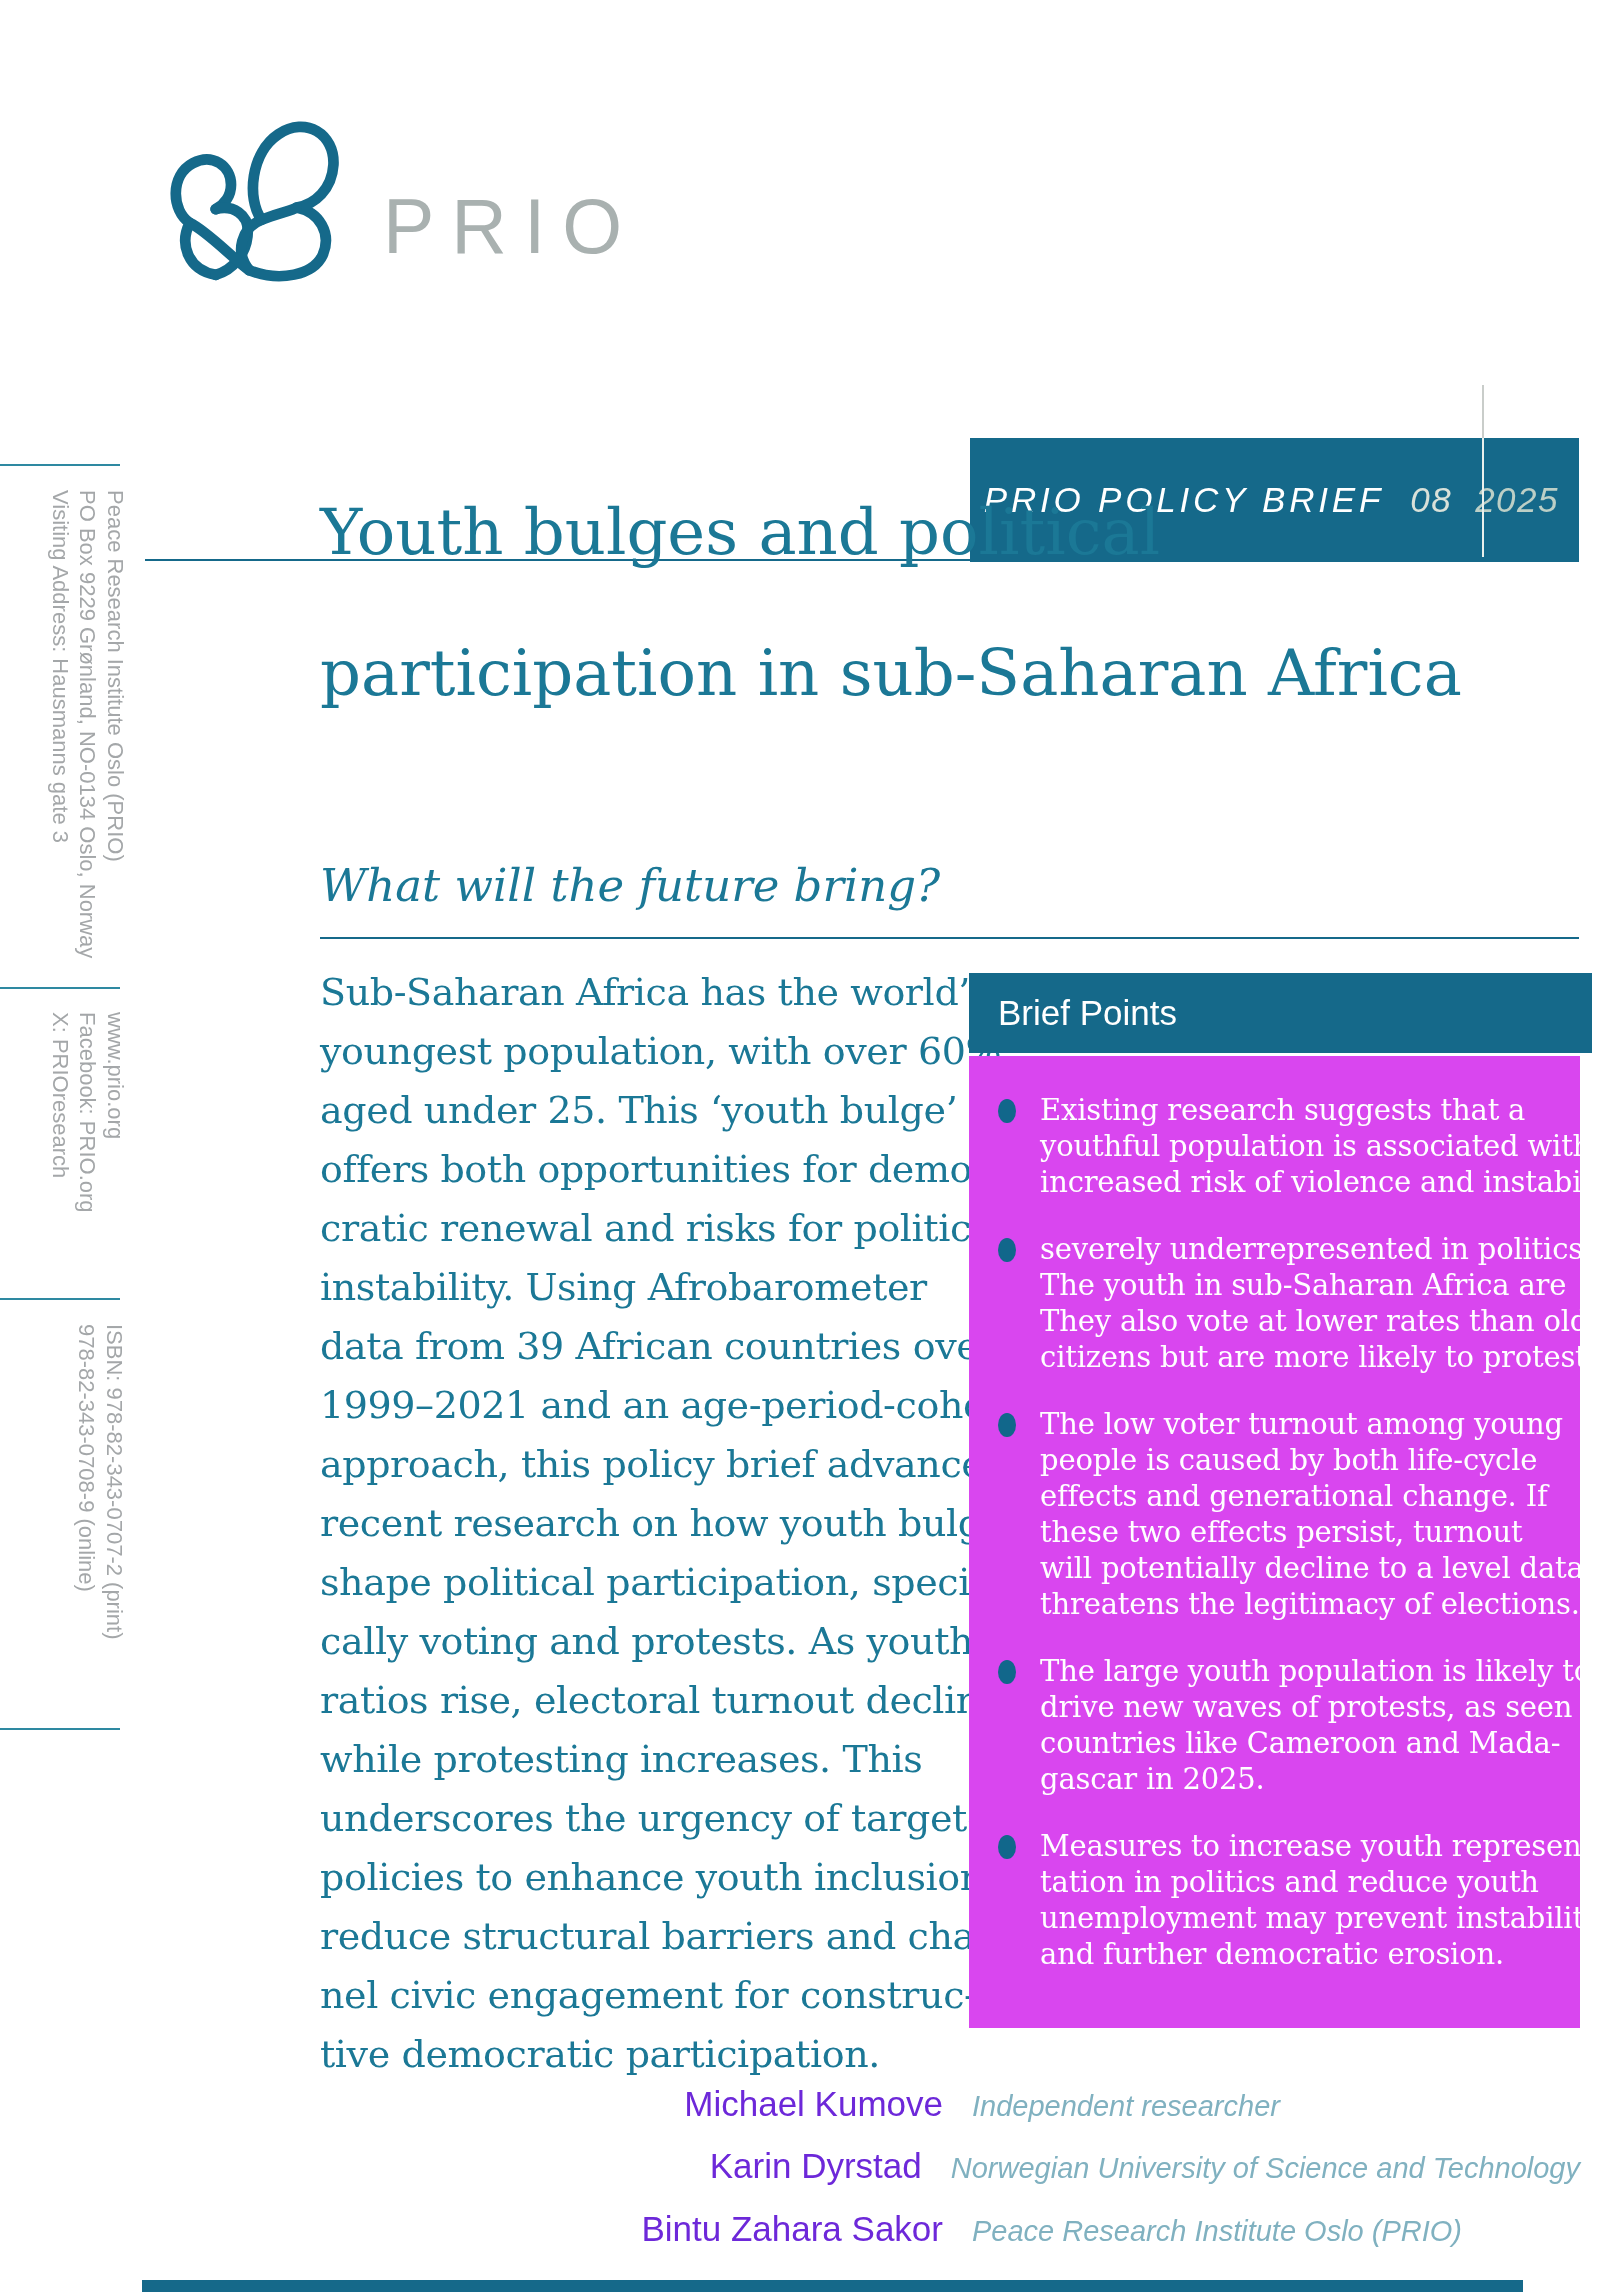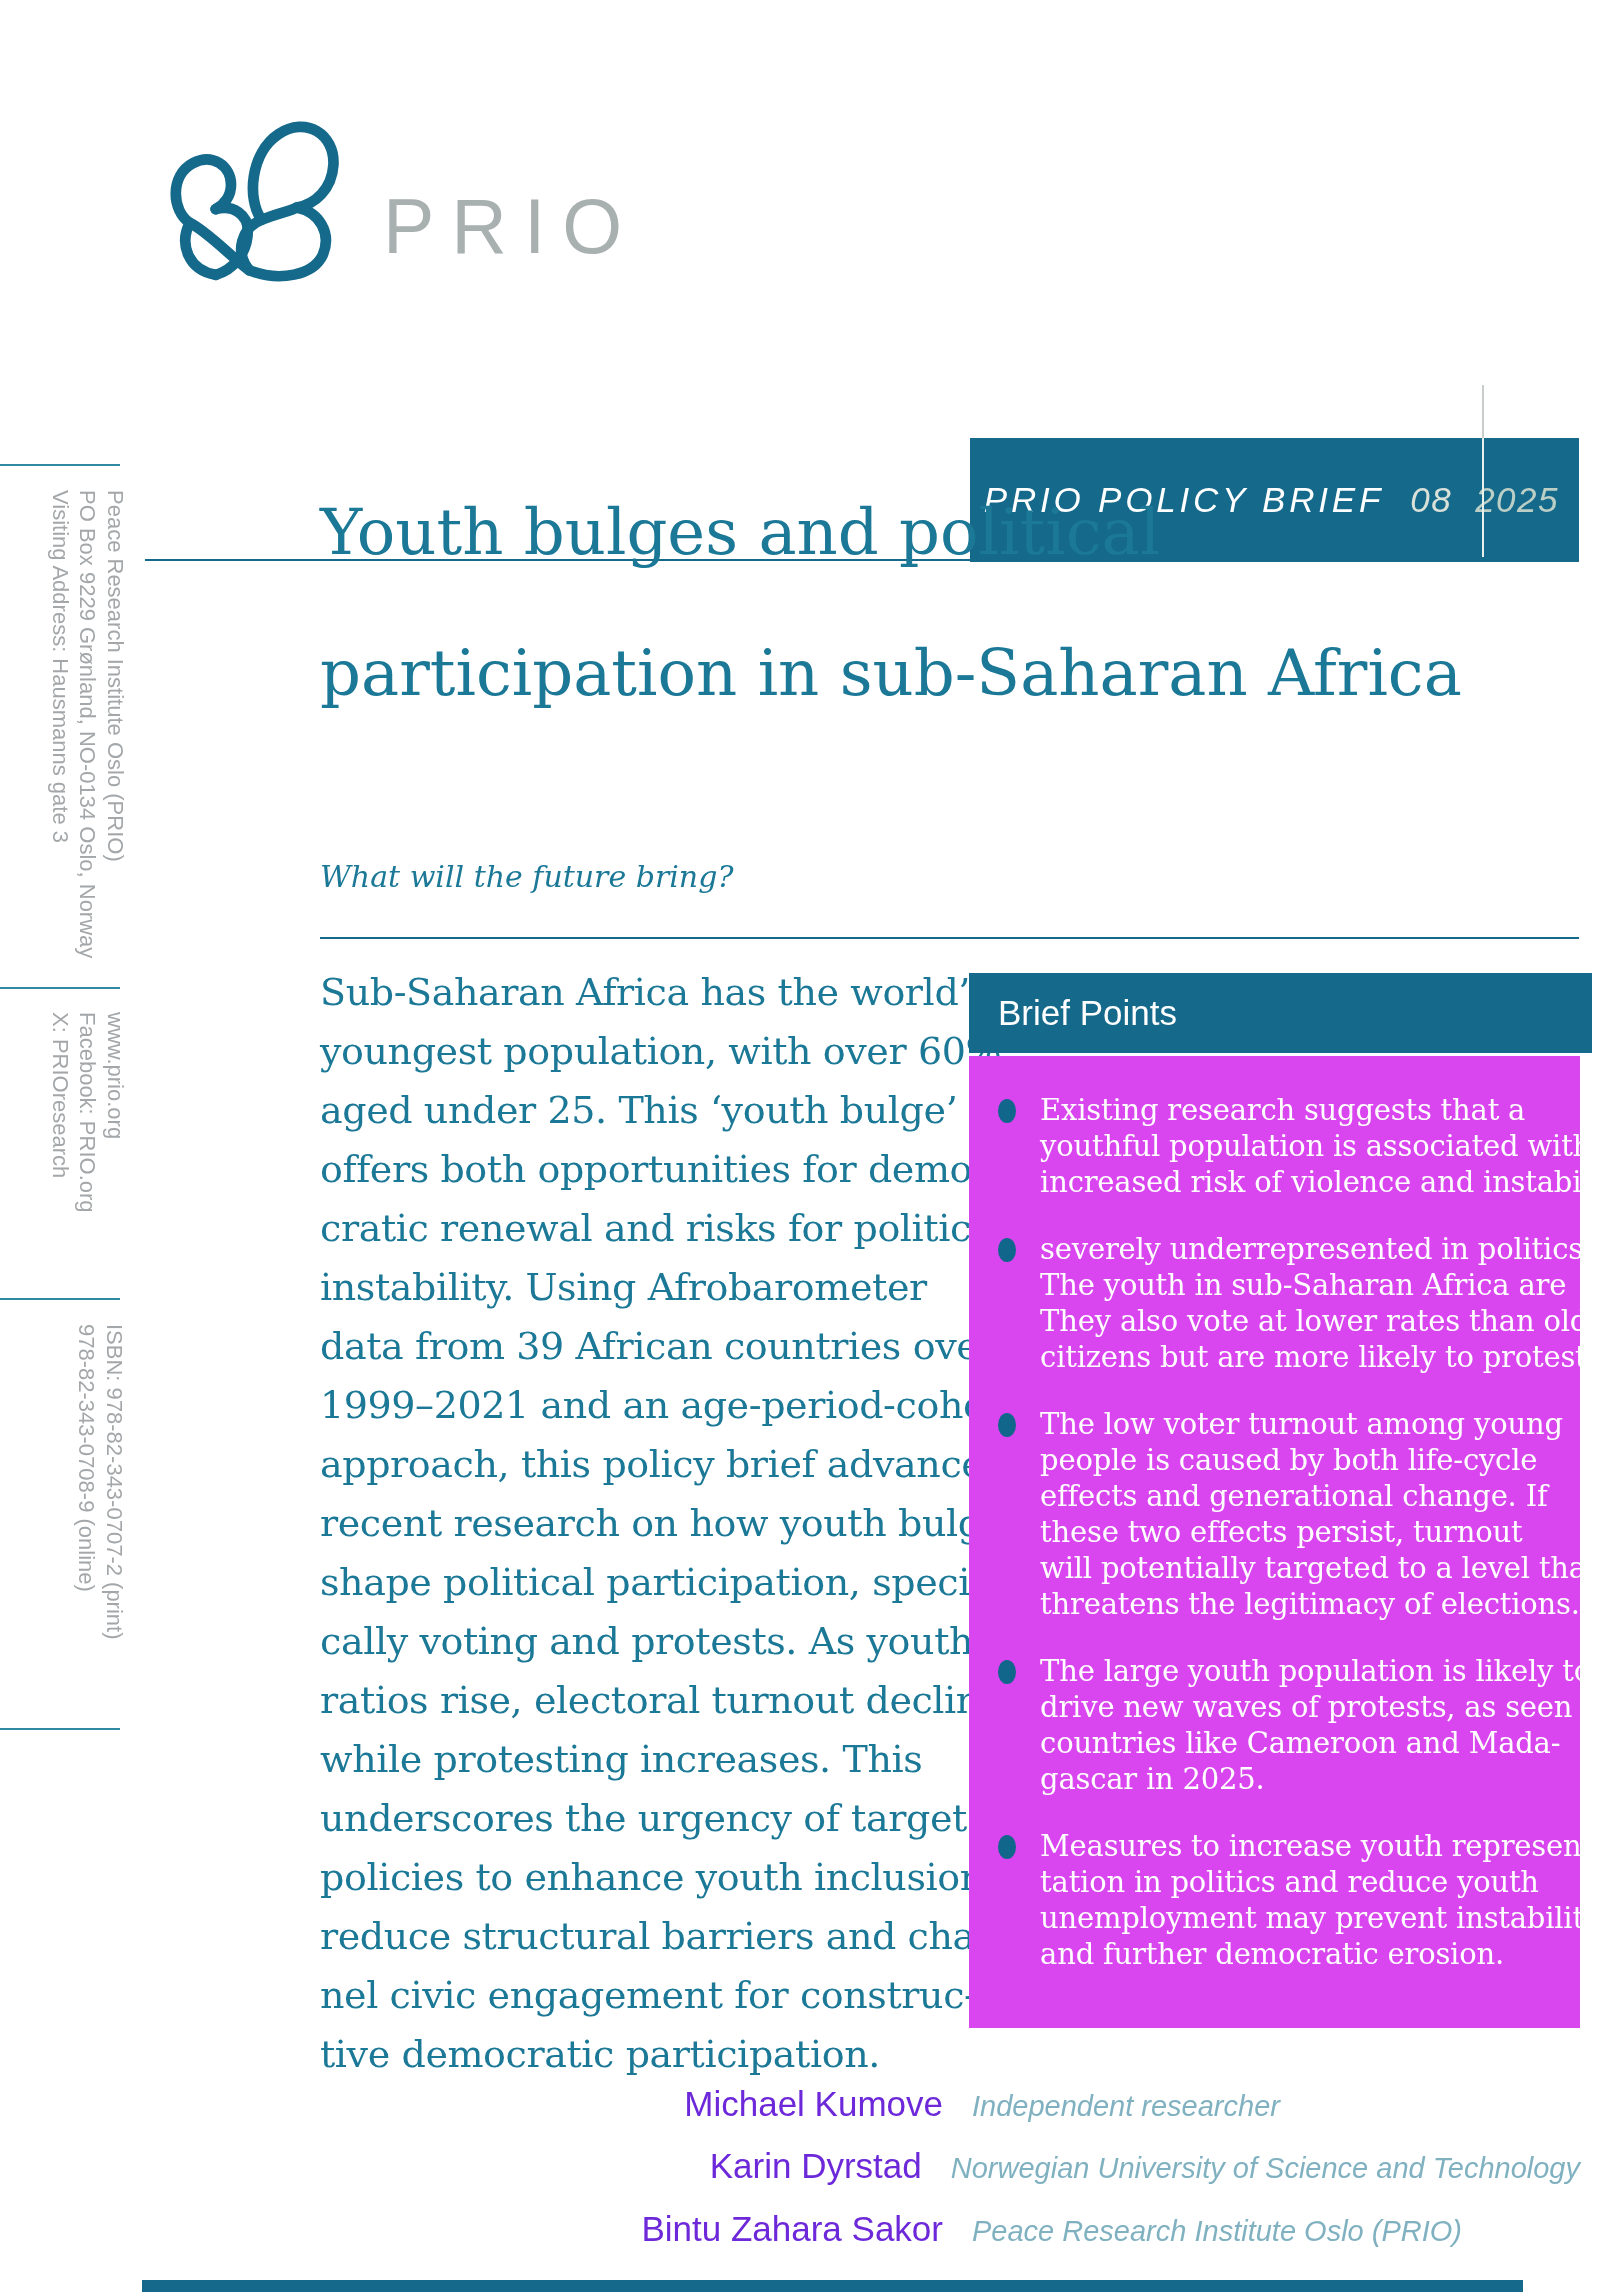--- a/index.html
+++ b/index.html
@@ -16,21 +16,21 @@
   .vline-bar{left:1482px;top:438px;width:2.3px;height:119px;background:#EAF0EC;}
   .rule-under-masthead{left:145px;top:559px;width:825px;height:2.3px;background:#15698A;}
   
   .logo-text{left:383px;top:182px;color:#A9B1B0;font-size:77px;letter-spacing:17px;font-weight:500;}
   
   .side-rule{left:0;width:120px;height:2.3px;background:#2E89A1;}
   .vert-block{transform-origin:0 0;color:#A4A7A9;font-size:22px;line-height:27.5px;white-space:nowrap;}
   
   .title-line{left:320px;color:#1B7896;font-family:"DejaVu Serif",serif;font-size:64px;line-height:84px;white-space:nowrap;}
   .subtitle{left:320px;top:859px;color:#1B7896;font-family:"DejaVu Serif",serif;font-style:italic;
-    font-size:30px;white-space:nowrap;}
+    font-size:45px;white-space:nowrap;}
   .divider{left:320px;top:937px;width:1259px;height:2.3px;background:#15698A;}
   
   .abstract{left:320px;top:970px;width:647px;}
   .abstract .ln{height:59px;color:#1B7896;font-family:"DejaVu Serif",serif;font-size:38px;
     letter-spacing:-0.4px;white-space:nowrap;}
   
   .bp-head{left:969px;top:973px;width:623px;height:80px;background:#15698A;
     display:flex;align-items:center;padding-left:29px;box-sizing:border-box;
     color:#ffffff;font-size:35px;font-weight:500;}
   .bp-body{left:969px;top:1056px;width:611px;height:972px;background:#d946ef;
@@ -143,21 +143,21 @@
       </div>
     </div>
 
     <div class="bullet-item">
       <div class="bullet-dot"></div>
       <div class="bullet-lines">
         <div class="ln">The low voter turnout among young</div>
         <div class="ln">people is caused by both life-cycle</div>
         <div class="ln">effects and generational change. If</div>
         <div class="ln">these two effects persist, turnout</div>
-        <div class="ln">will potentially targeted to a level that</div>
+        <div class="ln">will potentially decline to a level data</div>
         <div class="ln">threatens the legitimacy of elections.</div>
       </div>
     </div>
 
     <div class="bullet-item">
       <div class="bullet-dot"></div>
       <div class="bullet-lines">
         <div class="ln">The large youth population is likely to</div>
         <div class="ln">drive new waves of protests, as seen in</div>
         <div class="ln">countries like Cameroon and Mada-</div>

